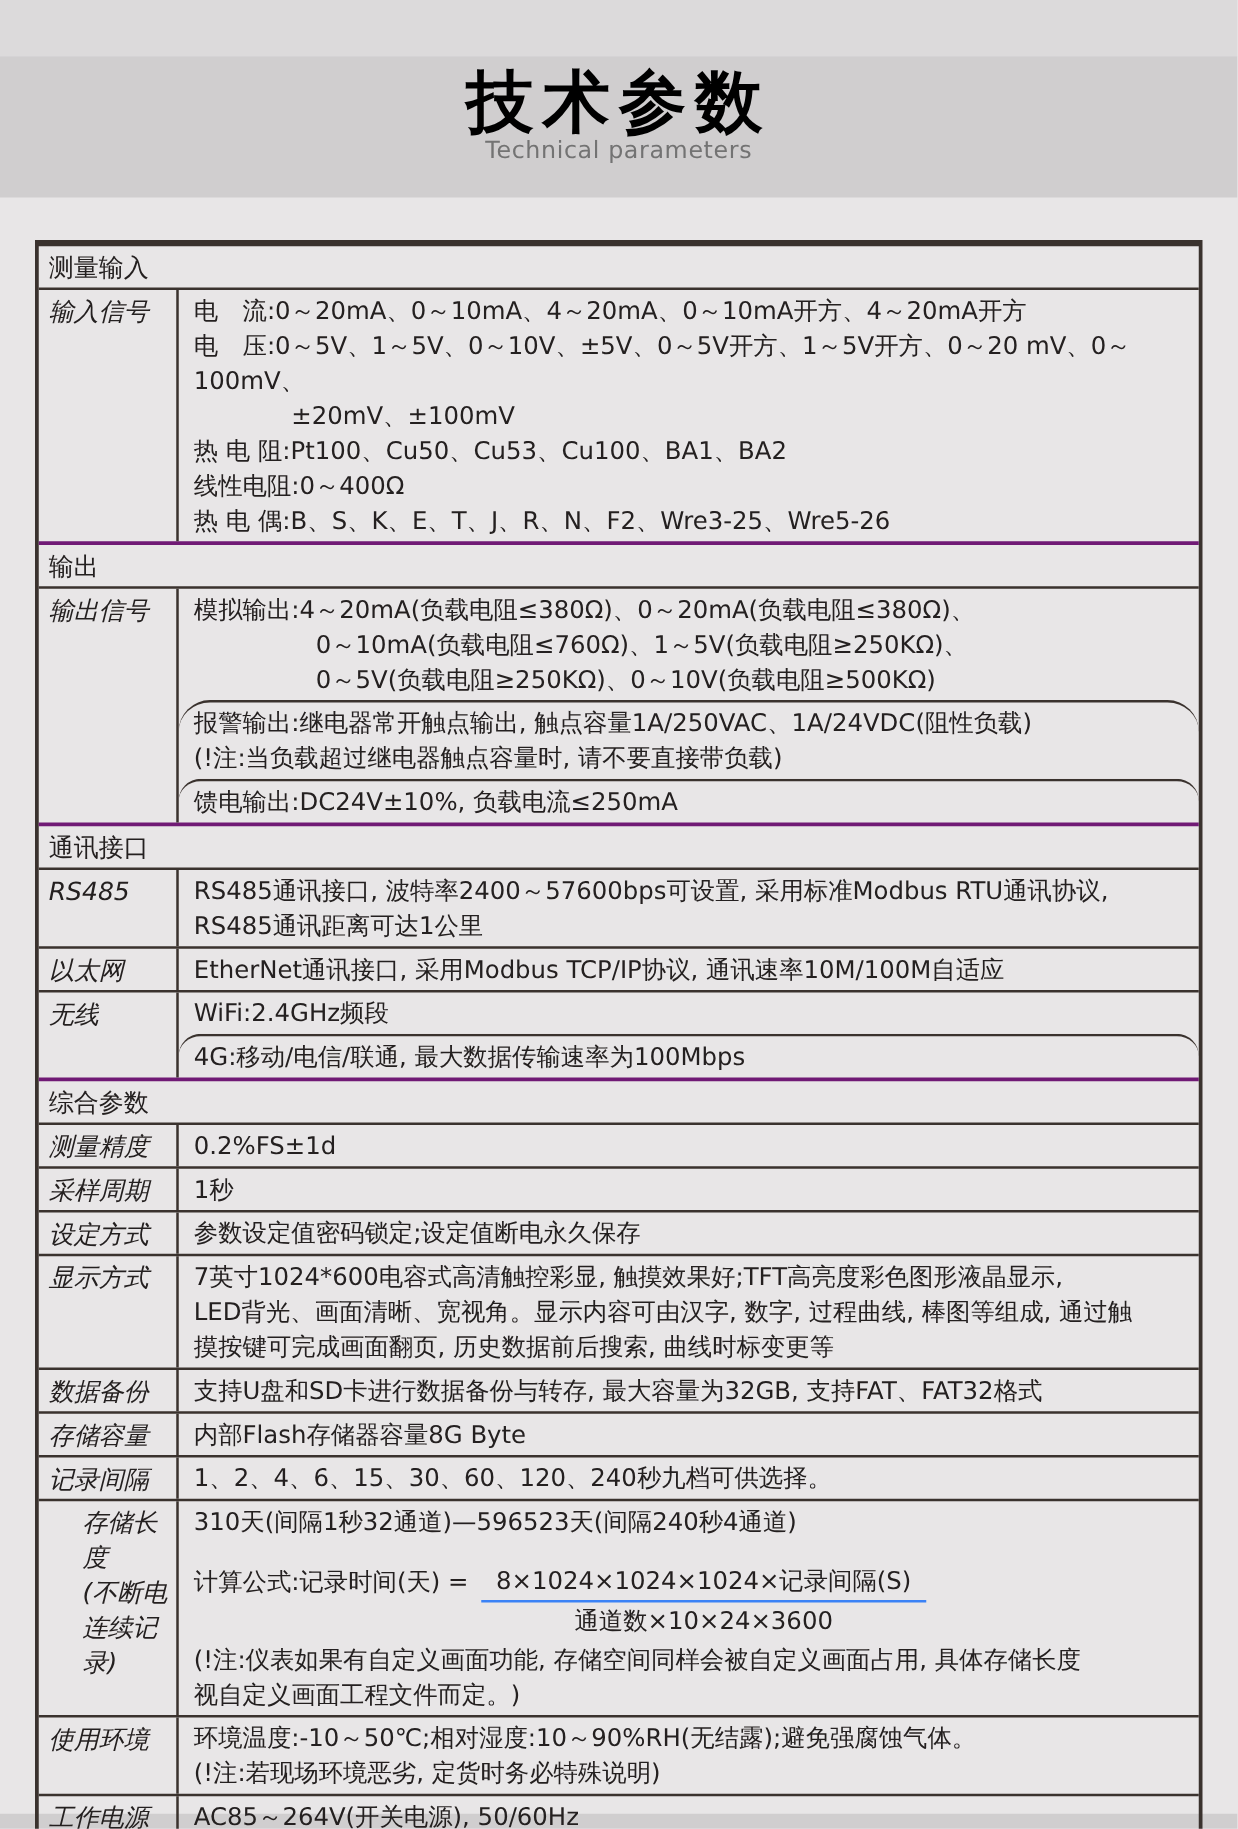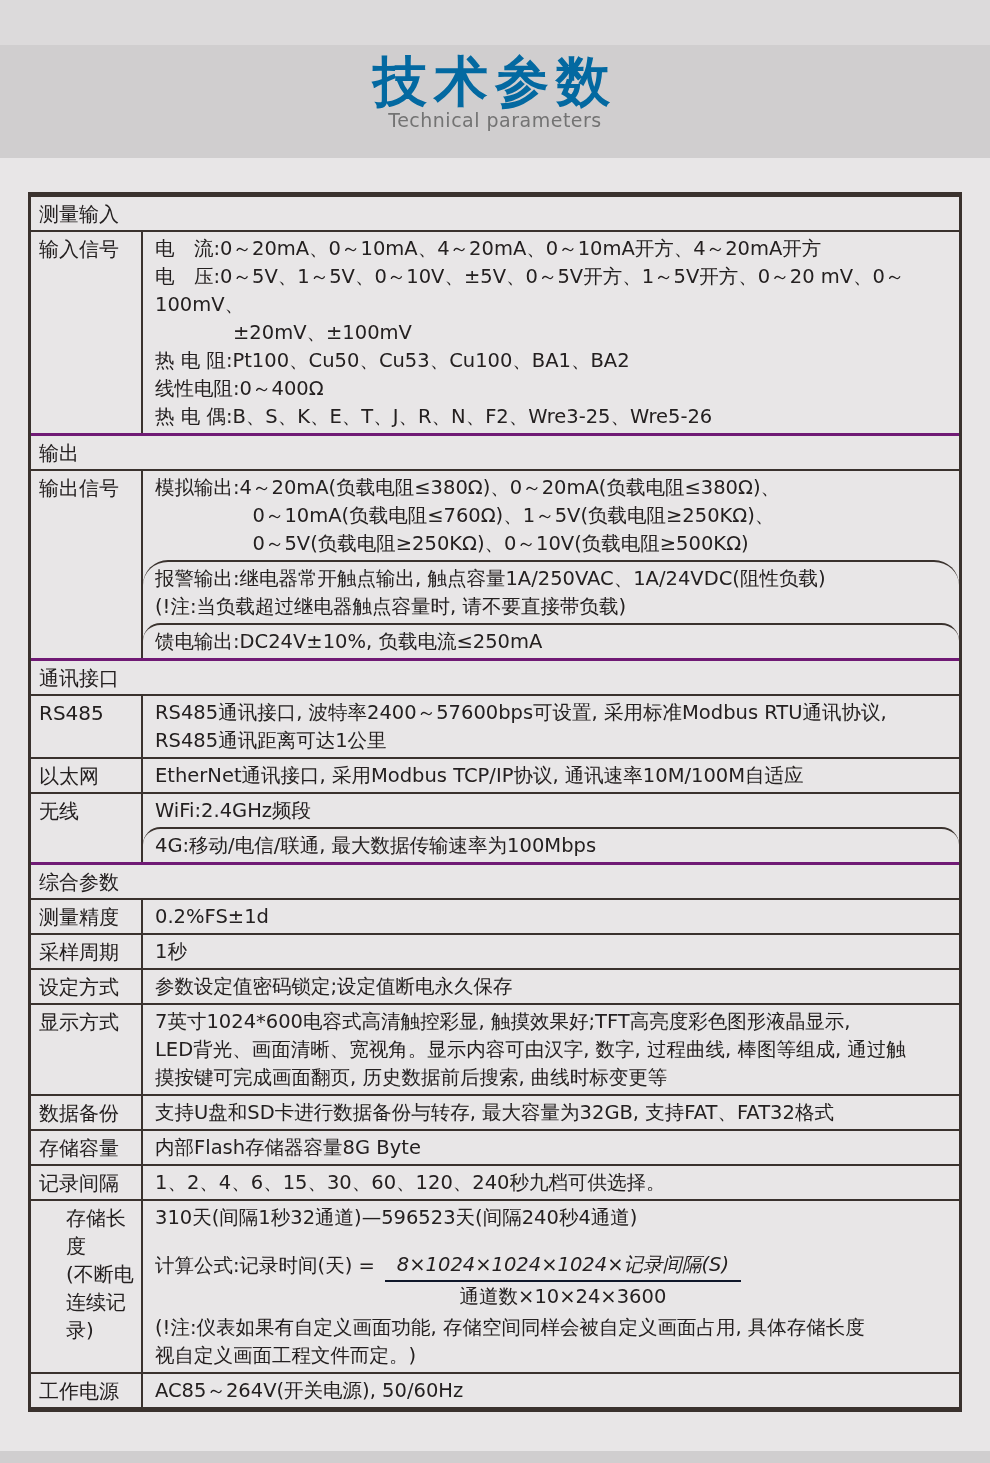--- a/index.html
+++ b/index.html
@@ -7,50 +7,50 @@
     width:990px;height:1463px;position:relative;overflow:hidden;
     background:#e8e6e7;
     font-family:"DejaVu Sans","Liberation Sans",sans-serif;
     color:#242020;
   }
   .strip-top{position:absolute;left:0;top:0;width:100%;height:45px;background:#dcdadb;}
   .band-title{position:absolute;left:0;top:45px;width:100%;height:113px;background:#d0cecf;}
   .band-bottom{position:absolute;left:0;bottom:0;width:100%;height:12px;background:#d0cecf;}
 
   .title-wrap{position:absolute;left:0;top:52px;width:100%;text-align:center;z-index:2;}
-  .page-title{font-size:54px;font-weight:700;letter-spacing:7px;color:#0369a1;line-height:1.1;}
+  .page-title{font-size:54px;font-weight:700;letter-spacing:7px;color:#000000;line-height:1.1;}
   .page-subtitle{font-size:19px;color:#737373;margin-top:-2px;letter-spacing:0.5px;}
 
   .spec-table{
     position:absolute;left:28px;top:192px;width:934px;box-sizing:border-box;
     border:3px solid #3a322e;border-top-width:5px;border-bottom-width:5px;
     background:transparent;
   }
   .t-section{
     border-top:3px solid #701a75;
     font-size:20px;line-height:28px;padding:3px 8px 2px;
   }
   .t-row{display:flex;align-items:stretch;border-top:2px solid #3a322e;}
   .spec-table > :first-child{border-top:none;}
   .t-label{
     flex:0 0 112px;box-sizing:border-box;min-width:0;
     border-right:2px solid #3a322e;
     padding:3px 5px 2px 8px;
-    font-size:20px;line-height:28px;
+    font-size:20px;line-height:28px;font-style:italic;
   }
   .t-content{flex:1;min-width:0;display:flex;flex-direction:column;}
   .t-block{padding:3px 6px 2px 12px;flex:0 0 auto;}
   .t-block + .t-block{border-top:2px solid #3a322e;border-radius:25px;}
   .t-line{font-size:19.5px;line-height:28px;white-space:pre-wrap;}
   .t-label .t-line{font-size:20px;margin-left:27px;}
 
   .formula{display:flex;align-items:flex-start;margin:20px 0 4px;}
   .formula-prefix{font-size:19.5px;line-height:28px;white-space:pre-wrap;}
   .frac{margin-left:10px;text-align:center;font-size:19.5px;}
-  .frac-num{padding:0 12px 2px;border-bottom:2px solid #0f172a;line-height:26px;font-style:italic;}
+  .frac-num{padding:0 12px 2px;border-bottom:2px solid #3b82f6;line-height:26px;}
   .frac-den{padding-top:2px;line-height:26px;}
 </style>
 </head>
 <body>
 
 <div class="strip-top"></div>
 <div class="band-title"></div>
 <div class="band-bottom"></div>
 
 <div class="title-wrap">
@@ -211,20 +211,29 @@
             <span class="frac-num" style="display:block;">8×1024×1024×1024×记录间隔(S)</span>
             <span class="frac-den" style="display:block;">通道数×10×24×3600</span>
           </span>
         </div>
         <div class="t-line">(!注:仪表如果有自定义画面功能, 存储空间同样会被自定义画面占用, 具体存储长度</div>
         <div class="t-line">视自定义画面工程文件而定。)</div>
       </div>
     </div>
   </div>
 
+  <div class="t-row">
+    <div class="t-label">使用环境</div>
+    <div class="t-content">
+      <div class="t-block">
+        <div class="t-line">环境温度:-10～50℃;相对湿度:10～90%RH(无结露);避免强腐蚀气体。</div>
+        <div class="t-line">(!注:若现场环境恶劣, 定货时务必特殊说明)</div>
+      </div>
+    </div>
+  </div>
 
   <div class="t-row">
     <div class="t-label">工作电源</div>
     <div class="t-content">
       <div class="t-block">
         <div class="t-line">AC85～264V(开关电源), 50/60Hz</div>
       </div>
     </div>
   </div>
 

